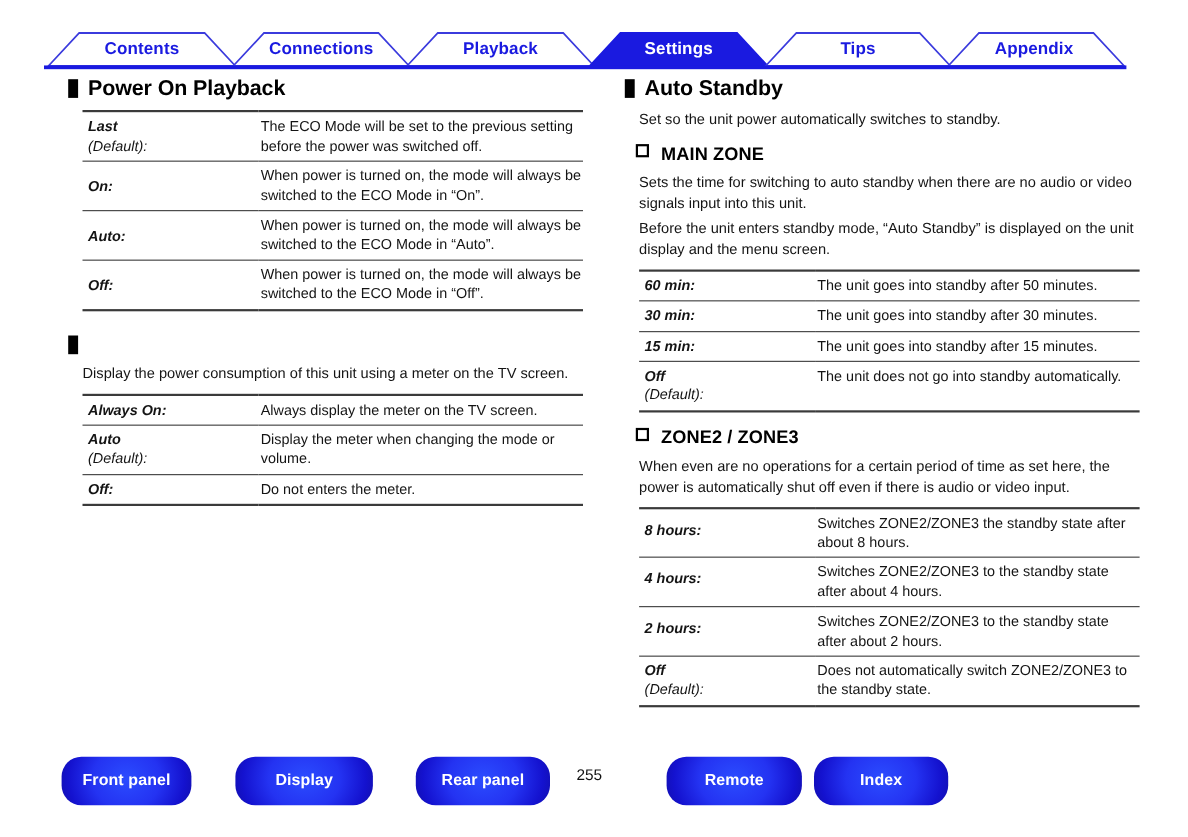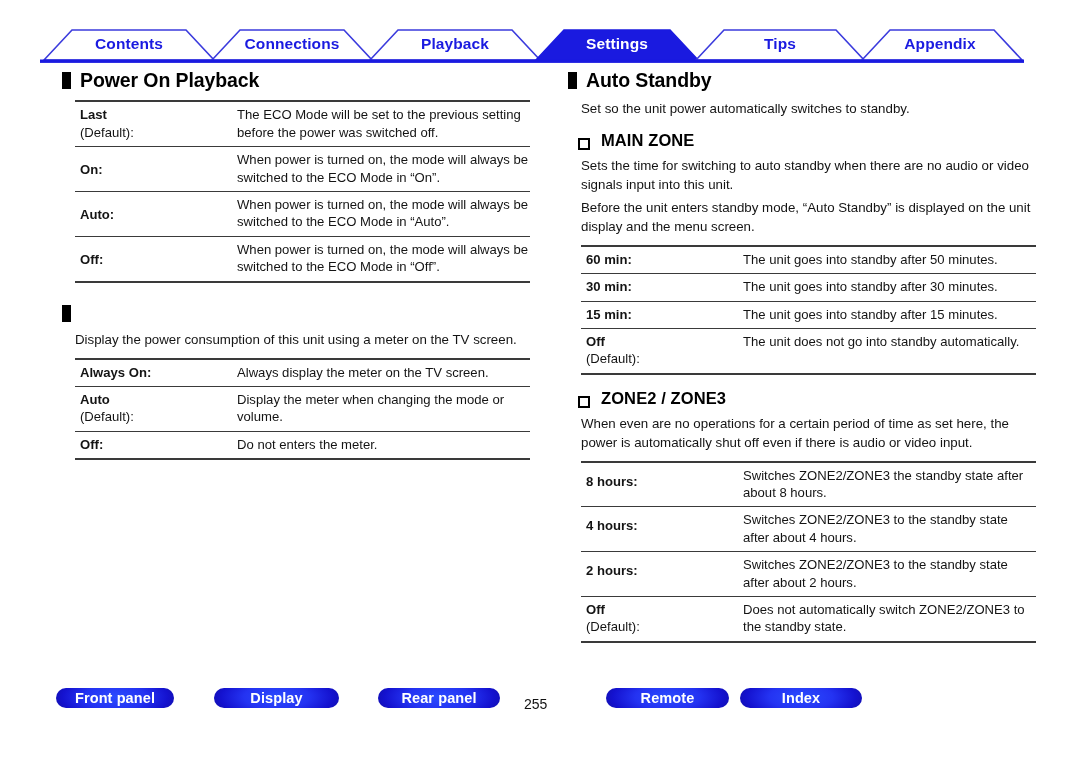--- a/index.html
+++ b/index.html
@@ -66,21 +66,21 @@
     font-size: 19.5px;
     font-weight: bold;
     color: #000000;
     line-height: 1.1;
     letter-spacing: -0.1px;
   }
 
   
   .sub-head {
     display: flex;
-    align-items: flex-end;
+    align-items: flex-start;
     margin: 12px 0 7px 10px;
   }
   .sub-marker {
     display: inline-block;
     width: 12px;
     height: 12px;
     border: 2px solid #000000;
     margin-right: 11px;
     flex: 0 0 auto;
   }
@@ -116,20 +116,21 @@
     vertical-align: top;
     padding: 4px 0 5px 0;
     font-size: 13.1px;
     line-height: 1.33;
     color: #141414;
   }
   .deftable td.term {
     width: 160px;
     padding-left: 5px;
     padding-right: 6px;
+    font-style: italic;
   }
   .deftable td.desc {
     padding-left: 2px;
   }
   .term-main {
     font-weight: bold;
     display: block;
   }
   .term-sub {
     font-weight: normal;
@@ -144,21 +145,21 @@
   .footer {
     position: absolute;
     left: 0;
     top: 688px;
     width: 1080px;
     height: 60px;
   }
   .navbtn {
     position: absolute;
     top: 0;
-    height: 20px;
+    height: 44px;
     border-radius: 18px;
     background: radial-gradient(ellipse 62% 150% at 50% 45%, #2b4cff 0%, #2433f2 42%, #1412cf 72%, #100c95 100%);
     color: #ffffff;
     font-size: 14.5px;
     font-weight: bold;
     display: flex;
     align-items: center;
     justify-content: center;
     letter-spacing: 0.1px;
     cursor: pointer;

